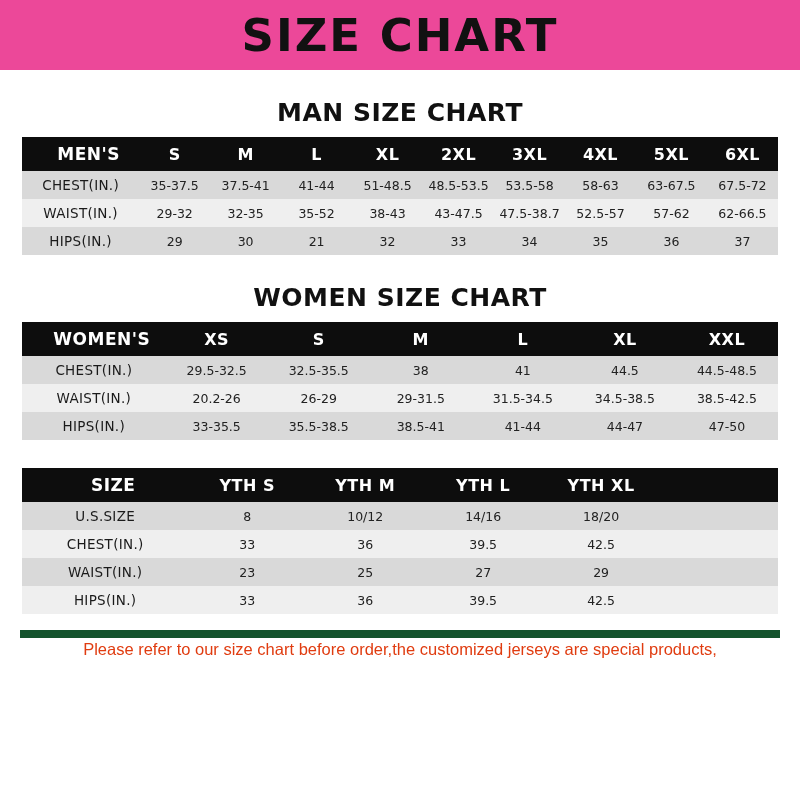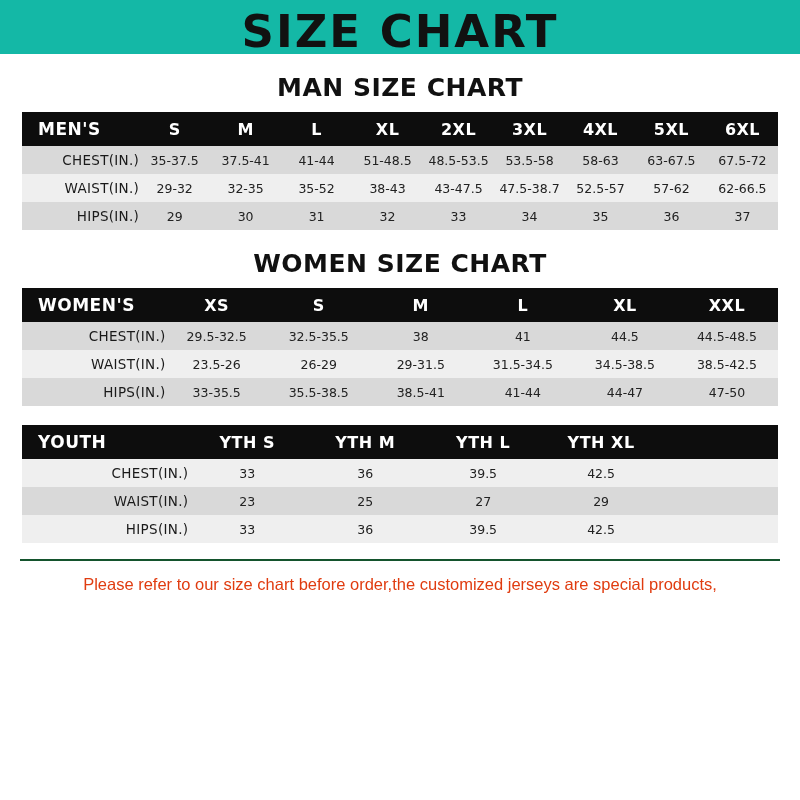--- a/index.html
+++ b/index.html
@@ -15,40 +15,40 @@
   }
   .page {
     position: relative;
     width: 800px;
     height: 800px;
     background: #ffffff;
     box-sizing: border-box;
   }
   
   .banner {
-    height: 54px;
-    background: #14b8a6;
+    height: 70px;
+    background: #ec4899;
     display: flex;
-    align-items: flex-end;
+    align-items: center;
     justify-content: center;
   }
   .banner-title {
     font-family: "DejaVu Sans", sans-serif;
     font-weight: bold;
     font-size: 45px;
     letter-spacing: 2px;
     color: #111111;
     line-height: 1;
   }
   .content {
     padding: 0 22px;
     box-sizing: border-box;
   }
   .section {
-    margin-top: 19px;
+    margin-top: 28px;
   }
   .section-title {
     text-align: center;
     font-family: "DejaVu Sans", sans-serif;
     font-weight: bold;
     font-size: 25px;
     letter-spacing: 0.5px;
     color: #111111;
     margin: 8px 0 10px 0;
   }
@@ -70,46 +70,46 @@
   
   table.sizetable thead th {
     background: #0d0d0d;
     color: #ffffff;
     font-weight: bold;
     font-size: 16px;
     height: 34px;
     letter-spacing: 0.5px;
   }
   table.sizetable thead th.rowlabel {
-    text-align: left;
+    text-align: center;
     padding-left: 16px;
     font-size: 17px;
   }
   
   table.sizetable tbody tr.odd td {
     background: #d9d9d9;
   }
   table.sizetable tbody tr.even td {
     background: #efefef;
   }
   table.sizetable tbody td.rowlabel {
     font-size: 13.5px;
     letter-spacing: 0.3px;
-    text-align: right;
+    text-align: center;
     color: #1a1a1a;
   }
   
   .men col.c0 { width: 15.5%; }
   .women col.c0 { width: 19%; }
   .youth col.c0 { width: 22%; }
 
   .footer-note {
     margin: 16px 20px 0 20px;
-    border-top: 2px solid #14532d;
-    padding-top: 12px;
+    border-top: 8px solid #14532d;
+    padding-top: 0;
     color: #e03c10;
     font-family: "Liberation Sans", sans-serif;
     font-size: 16.5px;
     line-height: 1.45;
     text-align: center;
   }
   .footer-note div { white-space: nowrap; }
 </style>
 </head>
 <body>
@@ -173,21 +173,21 @@
             <td>43-47.5</td>
             <td>47.5-38.7</td>
             <td>52.5-57</td>
             <td>57-62</td>
             <td>62-66.5</td>
           </tr>
           <tr class="odd">
             <td class="rowlabel">HIPS(IN.)</td>
             <td>29</td>
             <td>30</td>
-            <td>31</td>
+            <td>21</td>
             <td>32</td>
             <td>33</td>
             <td>34</td>
             <td>35</td>
             <td>36</td>
             <td>37</td>
           </tr>
         </tbody>
       </table>
     </div>
@@ -220,21 +220,21 @@
             <td class="rowlabel">CHEST(IN.)</td>
             <td>29.5-32.5</td>
             <td>32.5-35.5</td>
             <td>38</td>
             <td>41</td>
             <td>44.5</td>
             <td>44.5-48.5</td>
           </tr>
           <tr class="even">
             <td class="rowlabel">WAIST(IN.)</td>
-            <td>23.5-26</td>
+            <td>20.2-26</td>
             <td>26-29</td>
             <td>29-31.5</td>
             <td>31.5-34.5</td>
             <td>34.5-38.5</td>
             <td>38.5-42.5</td>
           </tr>
           <tr class="odd">
             <td class="rowlabel">HIPS(IN.)</td>
             <td>33-35.5</td>
             <td>35.5-38.5</td>
@@ -252,29 +252,37 @@
         <colgroup>
           <col class="c0">
             <col>
             <col>
             <col>
             <col>
             <col>
         </colgroup>
         <thead>
           <tr>
-            <th class="rowlabel">YOUTH</th>
+            <th class="rowlabel">SIZE</th>
             <th>YTH S</th>
             <th>YTH M</th>
             <th>YTH L</th>
             <th>YTH XL</th>
             <th></th>
           </tr>
         </thead>
         <tbody>
+          <tr class="odd">
+            <td class="rowlabel">U.S.SIZE</td>
+            <td>8</td>
+            <td>10/12</td>
+            <td>14/16</td>
+            <td>18/20</td>
+            <td></td>
+          </tr>
           <tr class="even">
             <td class="rowlabel">CHEST(IN.)</td>
             <td>33</td>
             <td>36</td>
             <td>39.5</td>
             <td>42.5</td>
             <td></td>
           </tr>
           <tr class="odd">
             <td class="rowlabel">WAIST(IN.)</td>

